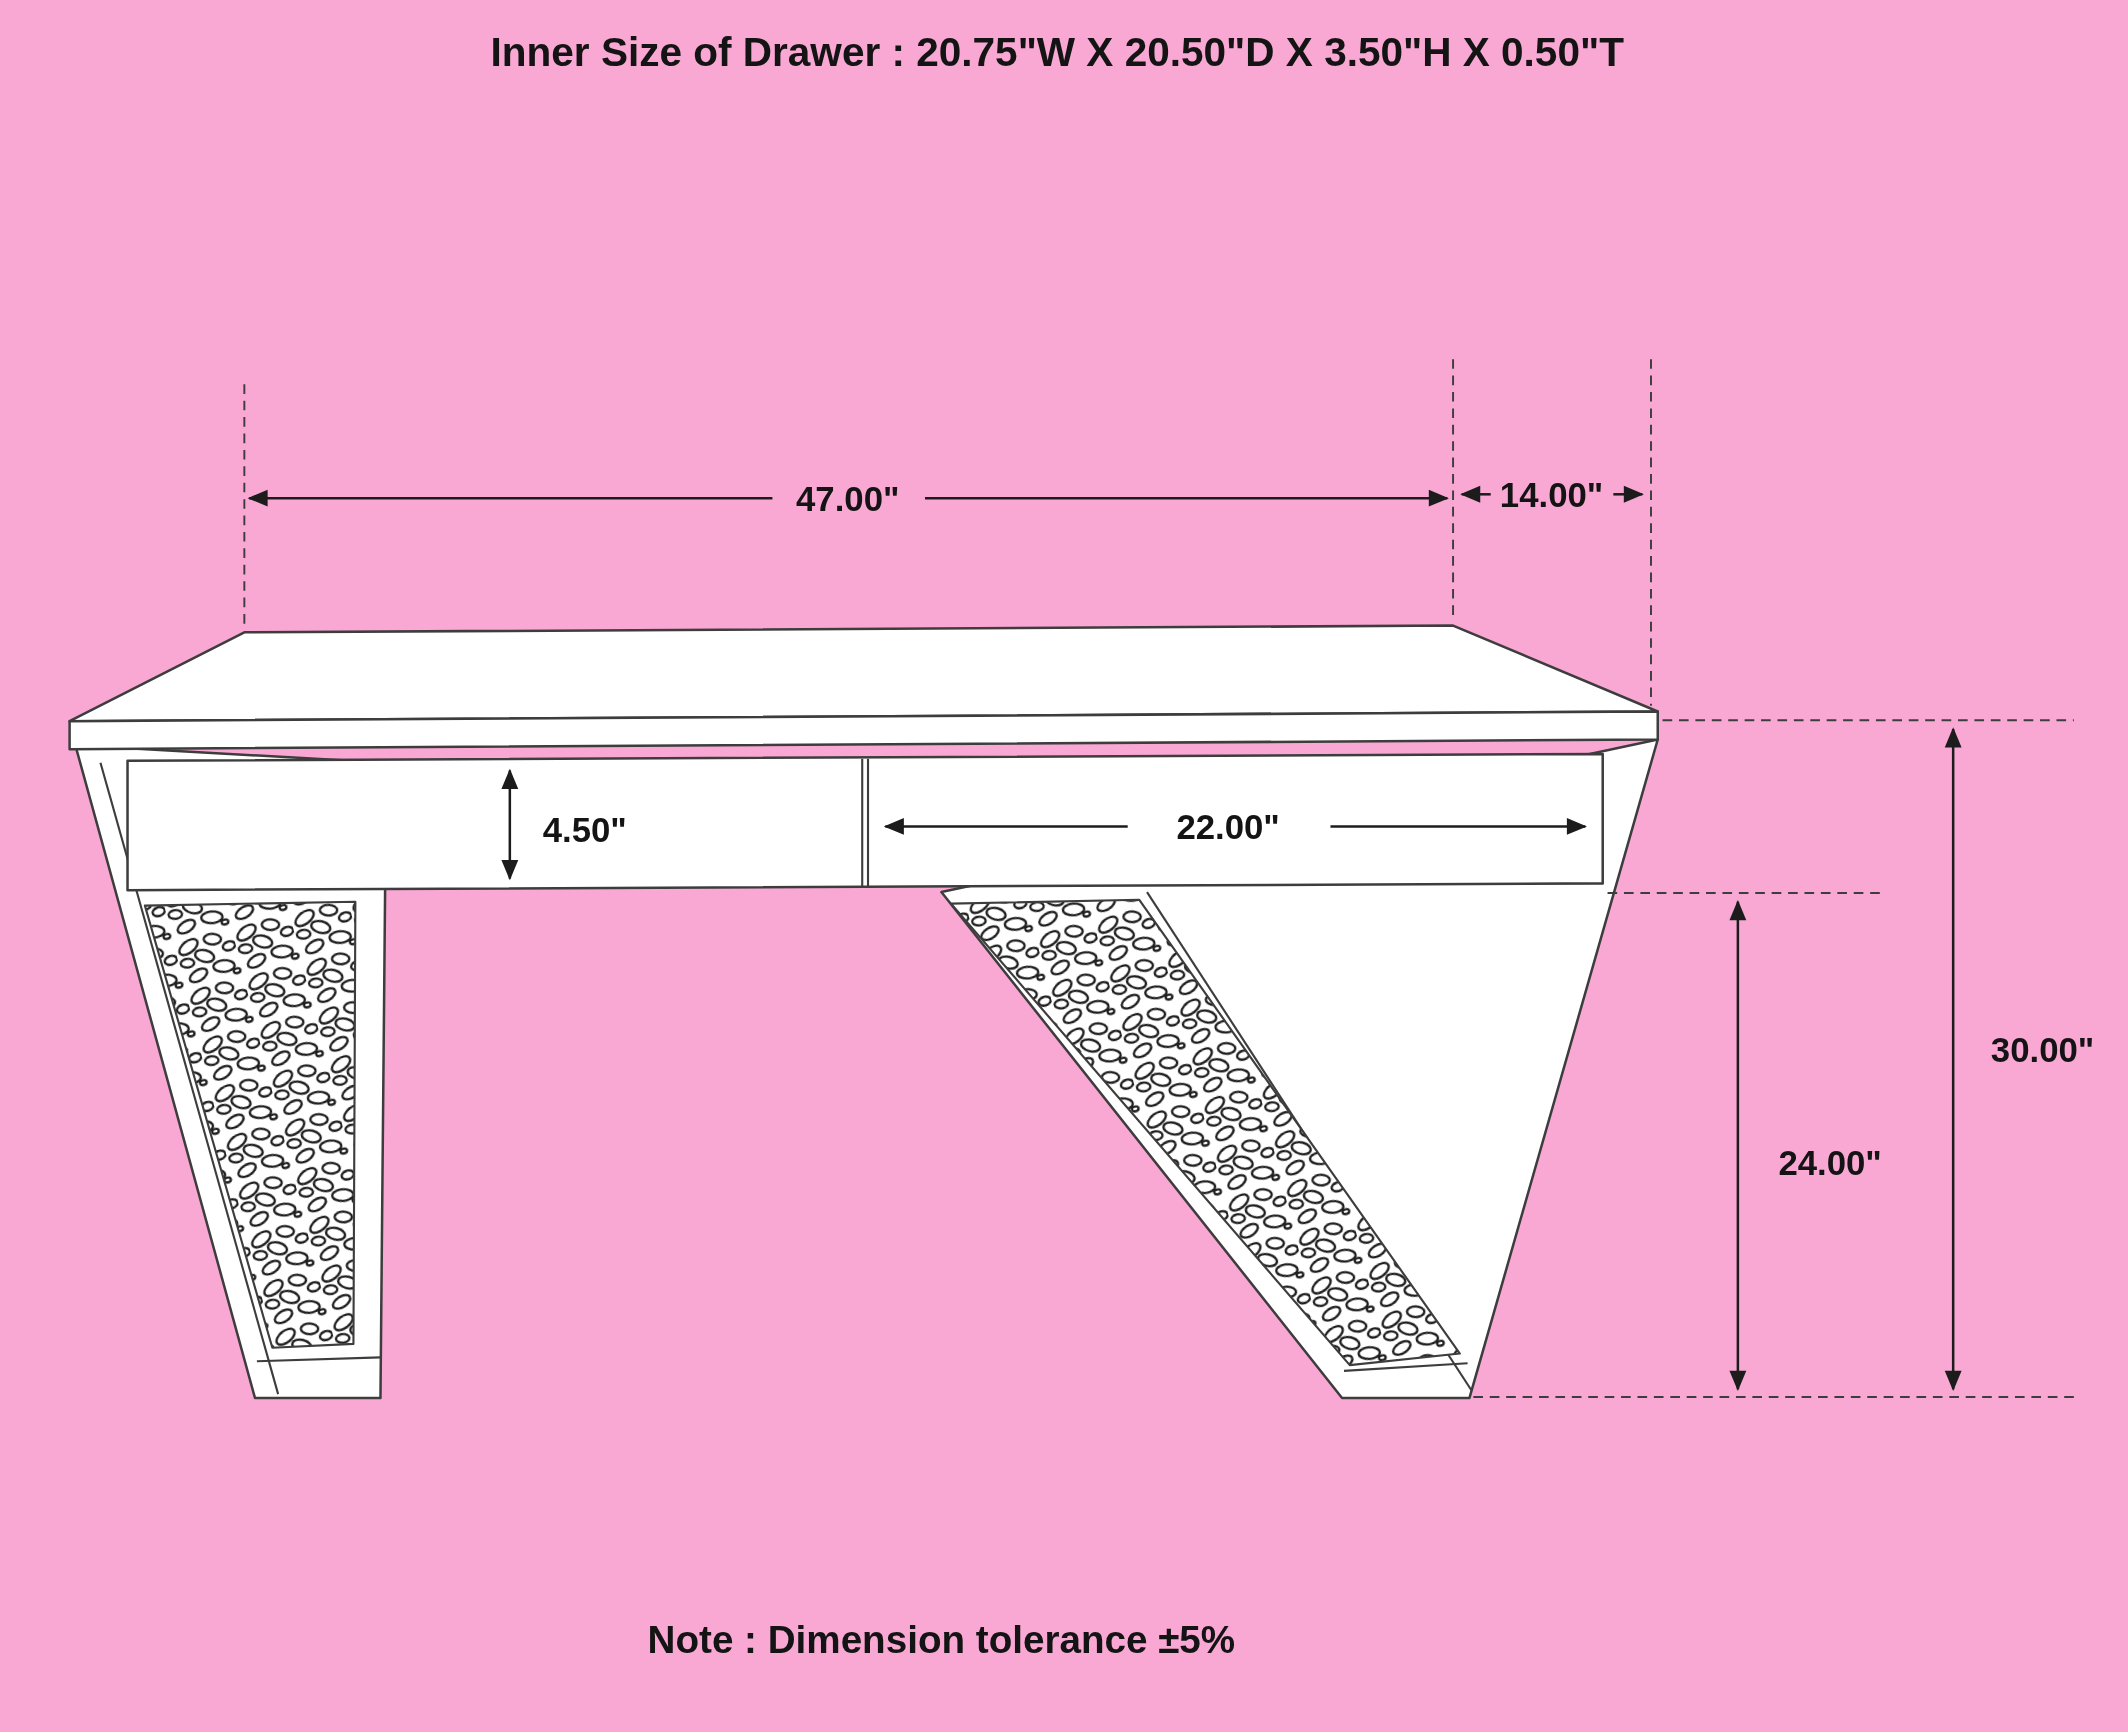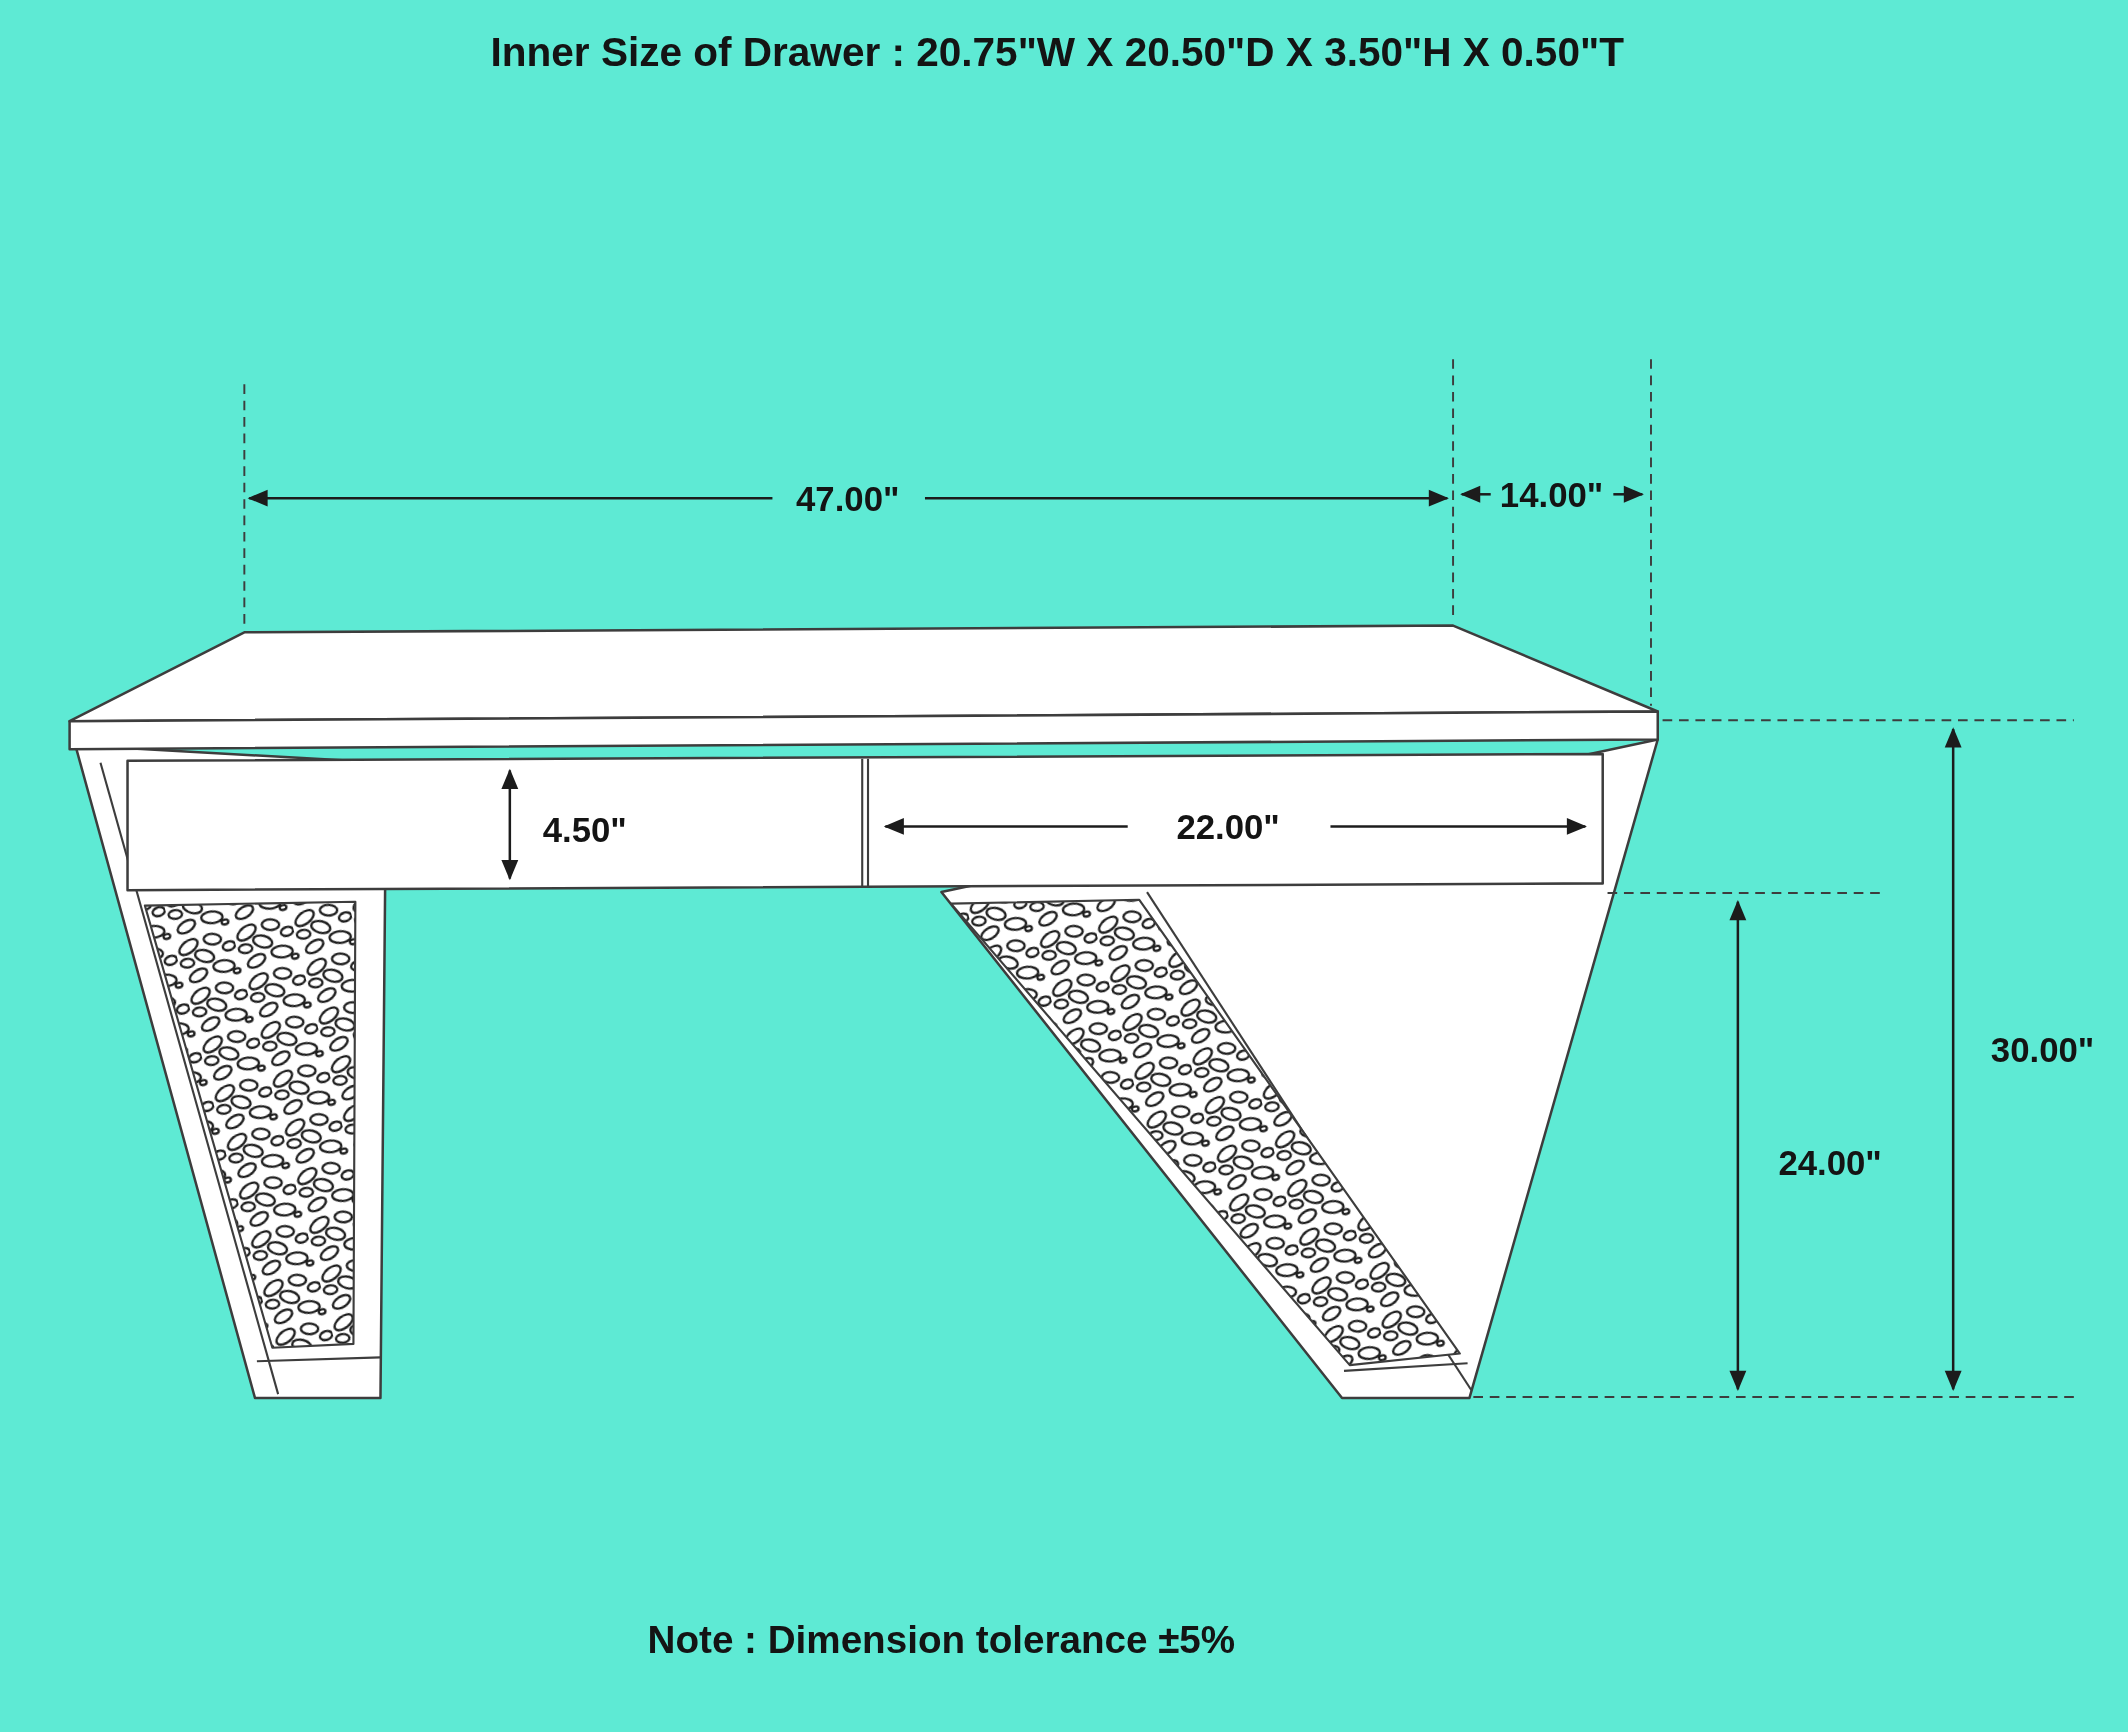--- a/index.html
+++ b/index.html
@@ -1,16 +1,16 @@
 <!DOCTYPE html>
 <html><head>
 <meta charset="utf-8">
 <style>
   html,body{margin:0;padding:0;background:#ffffff;}
-  .canvas{position:relative;width:2128px;height:1732px;background:#5eead4;overflow:hidden;}
+  .canvas{position:relative;width:2128px;height:1732px;background:#f9a8d4;overflow:hidden;}
   svg{display:block;}
   text{font-family:"Liberation Sans","DejaVu Sans",sans-serif;font-weight:bold;fill:#141414;}
   .title-text{font-size:42px;}
   .note-text{font-size:40px;}
   .dim-label{font-size:36px;}
   .outline{fill:#ffffff;stroke:#3d3d3d;stroke-width:2.6;stroke-linejoin:round;}
   .thin{stroke:#3d3d3d;stroke-width:2.2;fill:none;}
   .dimline{stroke:#1c1c1c;stroke-width:2.6;fill:none;}
   .ext{stroke:#3d3d3d;stroke-width:2;stroke-dasharray:10 7;fill:none;}
   .pattern-panel{fill:url(#pebble);stroke:#3d3d3d;stroke-width:2.2;stroke-linejoin:round;}

